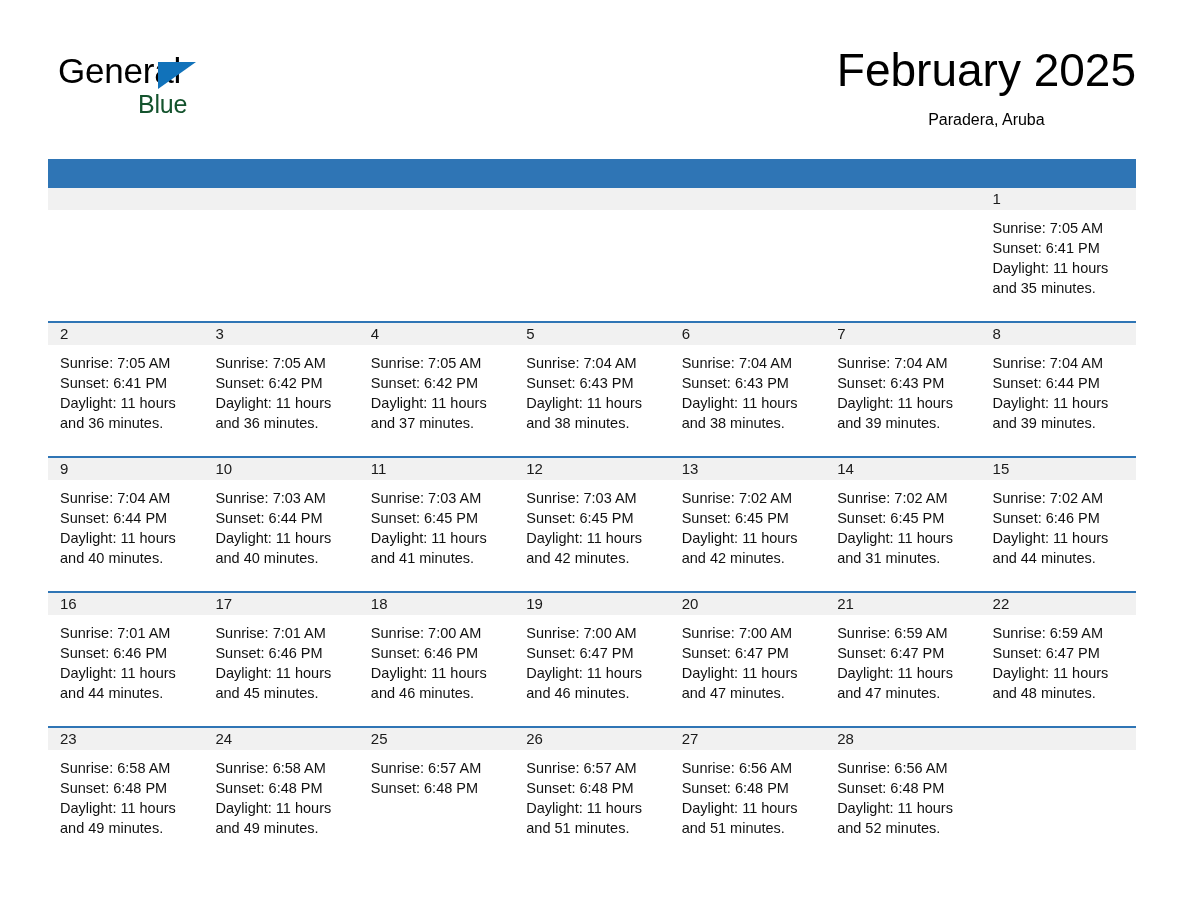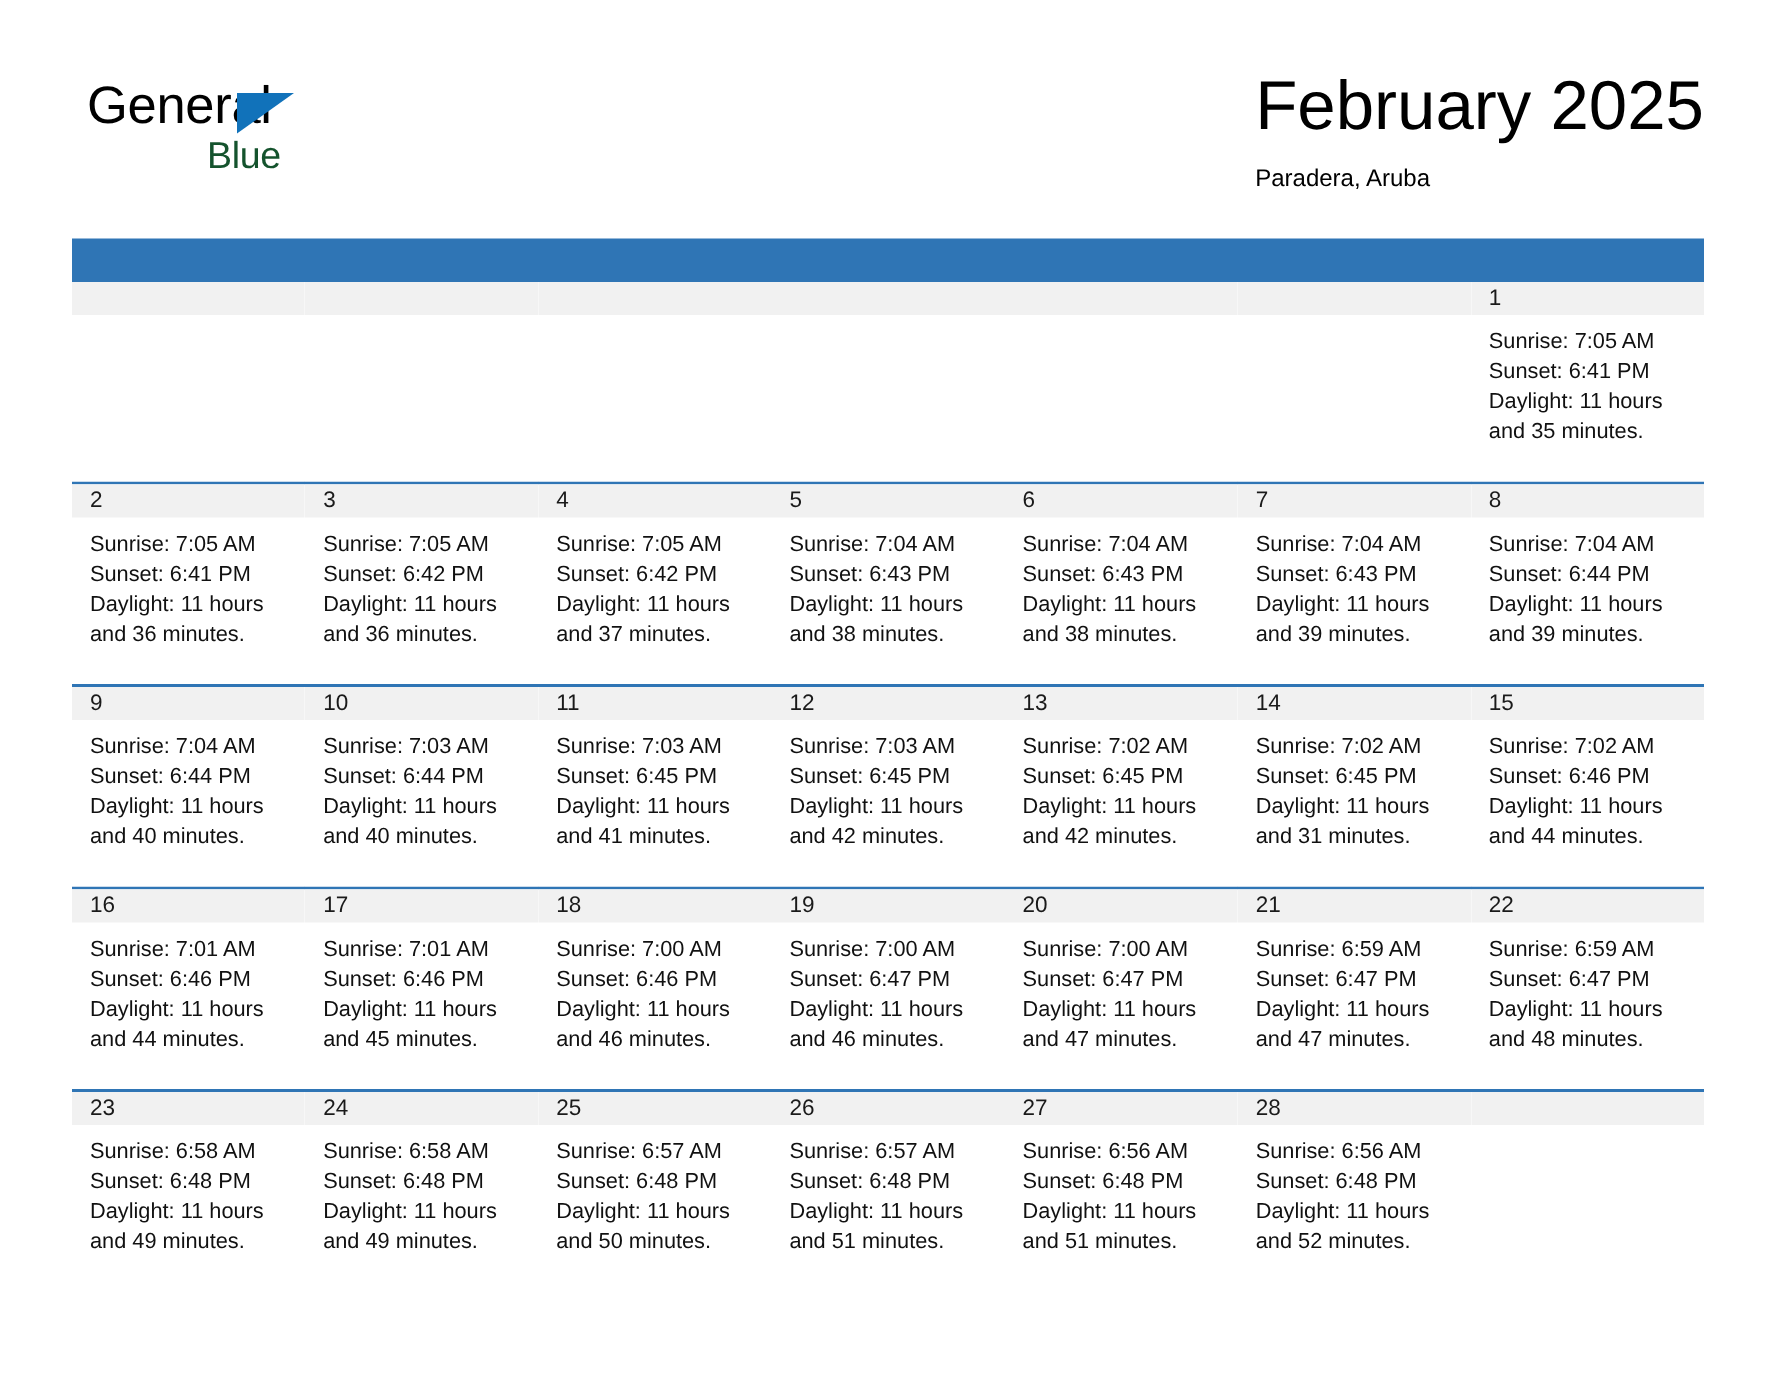--- a/index.html
+++ b/index.html
@@ -67,21 +67,21 @@
     line-height: 38px;
     letter-spacing: -0.2px;
     color: #14532d;
     font-weight: 400;
   }
 
   .title-block {
     position: absolute;
     right: 0;
     top: 0;
-    text-align: left;
+    text-align: center;
     margin-left: 35px;
   }
   .month-title {
     font-size: 46px;
     line-height: 52px;
     font-weight: 400;
     color: #000000;
     white-space: nowrap;
   }
   .location {
@@ -504,21 +504,20 @@
             <div class="daylight">Daylight: 11 hours and 49 minutes.</div>
           </div>
         </div>
       <div class="day-cell">
           <div class="day-band">
             <span class="day-number">25</span>
           </div>
           <div class="day-info">
             <div>Sunrise: 6:57 AM</div>
             <div>Sunset: 6:48 PM</div>
-            <div class="daylight">Daylight: 11 hours and 50 minutes.</div>
           </div>
         </div>
       <div class="day-cell">
           <div class="day-band">
             <span class="day-number">26</span>
           </div>
           <div class="day-info">
             <div>Sunrise: 6:57 AM</div>
             <div>Sunset: 6:48 PM</div>
             <div class="daylight">Daylight: 11 hours and 51 minutes.</div>

